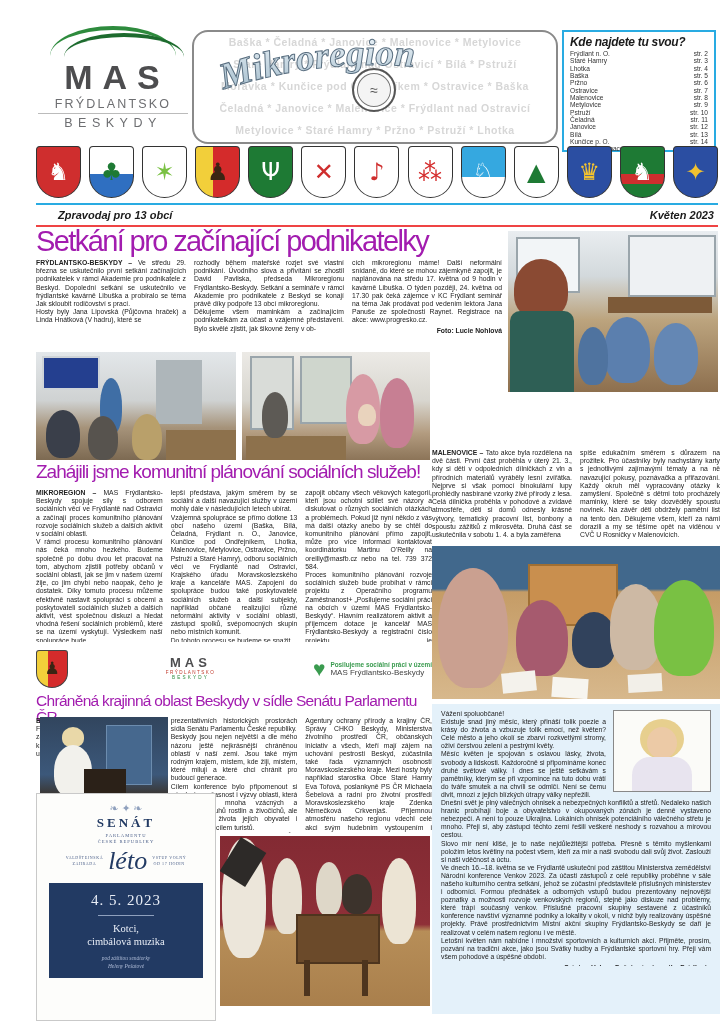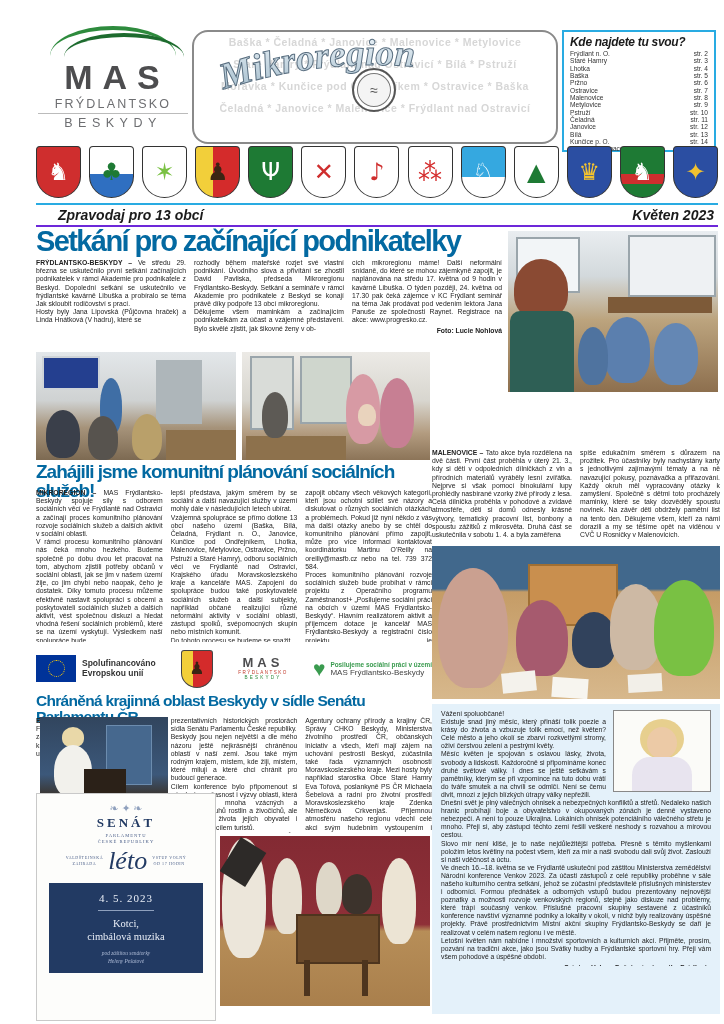--- a/index.html
+++ b/index.html
@@ -34,27 +34,27 @@
   .toc-row{display:flex;justify-content:space-between;font-size:6.6px;line-height:7.35px;color:#333;cursor:pointer;}
 
   
   .crest-row{left:36px;top:146px;width:682px;height:54px;display:flex;justify-content:space-between;}
   .shield{width:45px;height:52px;border:1.5px solid #333;box-sizing:border-box;
           border-radius:4px 4px 50% 50%/4px 4px 42% 42%;display:flex;align-items:center;justify-content:center;
           font-family:"DejaVu Sans",sans-serif;}
   .shield span{font-size:24px;line-height:1;}
 
   
-  .dateline{left:36px;top:203px;width:682px;height:24px;border-top:2px solid #29abe2;border-bottom:2px solid #6d28d9;
+  .dateline{left:36px;top:203px;width:682px;height:24px;border-top:2px solid #29abe2;border-bottom:2px solid #ef4444;
             display:flex;align-items:center;justify-content:space-between;box-sizing:border-box;
-            font-size:14px;font-weight:bold;font-style:italic;}
+            font-size:11px;font-weight:bold;font-style:italic;}
   .dateline .l{margin-left:22px;} .dateline .r{margin-right:4px;}
 
   
-  .headline{font-weight:bold;color:#0369a1;line-height:1.0;}
+  .headline{font-weight:normal;color:#a21caf;line-height:1.0;}
   .h-a1{left:36px;top:227px;width:488px;font-size:29px;letter-spacing:-1.6px;}
   .h-a2{left:428px;top:397px;width:292px;font-size:19.5px;letter-spacing:-.8px;text-align:center;line-height:1.12;}
   .h-a3{left:36px;top:462px;width:396px;font-size:19px;letter-spacing:-1px;}
   .h-a4{left:36px;top:693px;width:396px;font-size:15.5px;letter-spacing:-.7px;}
 
   .cols{display:flex;gap:8px;overflow:hidden;}
   .col{overflow:hidden;text-align:justify;font-size:6.8px;line-height:8.2px;color:#222;}
   .prelines{white-space:pre-line;}
   .place{font-weight:bold;}
   .credit{font-weight:bold;text-align:right;margin-top:2px;}
@@ -114,21 +114,21 @@
   .poster{left:36px;top:793px;width:180px;height:228px;border:1px solid #c9c9c9;background:#fdfdfb;
           box-sizing:border-box;text-align:center;font-family:"Liberation Serif","DejaVu Serif",serif;color:#223a63;}
   .po-orn{font-size:11px;color:#8fa0bd;margin-top:8px;}
   .po-senat{font-size:13px;font-weight:bold;letter-spacing:3px;}
   .po-sub{font-size:4.6px;letter-spacing:1px;color:#4c608a;white-space:pre-line;line-height:1.4;margin-top:2px;}
   .po-t1{font-size:23px;font-style:italic;letter-spacing:-.5px;margin-top:4px;line-height:.95;}
   .po-t2row{display:flex;align-items:center;justify-content:center;gap:5px;}
   .po-small{font-size:4px;letter-spacing:.6px;color:#4c608a;white-space:pre-line;line-height:1.5;}
   .po-t2{font-size:26px;font-style:italic;}
   .po-box{margin:7px 12px 0 12px;background:#223a63;color:#e8edf6;padding:9px 6px 8px 6px;}
-  .po-date{font-size:11px;letter-spacing:1px;}
+  .po-date{font-size:15px;letter-spacing:1px;}
   .po-hr{width:56px;height:1px;background:#8fa0bd;margin:6px auto;}
   .po-event{font-size:10.5px;line-height:1.25;white-space:pre-line;}
   .po-patron{font-size:5.4px;font-style:italic;color:#aebbd6;margin-top:6px;white-space:pre-line;line-height:1.5;}
 </style>
 </head>
 <body>
 
 <div class="page">
 
   <div class="abs mas-logo">
@@ -139,20 +139,21 @@
     <div class="mas-word">MAS</div>
     <div class="mas-l2">FRÝDLANTSKO</div>
     <div class="mas-l3">BESKYDY</div>
   </div>
 
   <div class="abs masthead">
     <div class="mast-names" style="top:4px">Baška * Čeladná * Janovice * Malenovice * Metylovice</div>
     <div class="mast-names" style="top:26px">Staré Hamry * Frýdlant nad Ostravicí * Bílá * Pstruží</div>
     <div class="mast-names" style="top:48px">Morávka * Kunčice pod Ondřejníkem * Ostravice * Baška</div>
     <div class="mast-names" style="top:70px">Čeladná * Janovice * Malenovice * Frýdlant nad Ostravicí</div>
+    <div class="mast-names" style="top:92px">Metylovice * Staré Hamry * Pržno * Pstruží * Lhotka</div>
     <svg class="mast-arc-svg" width="344" height="66" viewBox="0 0 344 66">
       <defs>
         <path id="arcp" d="M 14 58 Q 172 4 330 58" fill="none"></path>
         <linearGradient id="mg" x1="0" y1="0" x2="0" y2="1">
           <stop offset="0" stop-color="#eef5fa"></stop>
             <stop offset="1" stop-color="#9db7c7"></stop>
         </linearGradient>
       </defs>
       <text font-family="Liberation Serif, DejaVu Serif, serif" font-size="37" font-weight="bold" font-style="italic" fill="url(#mg)" stroke="#5a6f80" stroke-width="1">
         <textPath href="#arcp" startOffset="8">Mikroregion</textPath>
@@ -320,27 +321,20 @@
     <div class="col"><b class="place">MIKROREGION – </b><span class="prelines">MAS Frýdlantsko-Beskydy spojuje síly s odborem sociálních věcí ve Frýdlantě nad Ostravicí a začínají proces komunitního plánování rozvoje sociálních služeb a dalších aktivit v sociální oblasti.
 V rámci procesu komunitního plánování nás čeká mnoho hezkého. Budeme společně po dobu dvou let pracovat na tom, abychom zjistili potřeby občanů v sociální oblasti, jak se jim v našem území žije, co jim chybí nebo naopak, čeho je dostatek. Díky tomuto procesu můžeme efektivně nastavit spolupráci s obcemi a poskytovateli sociálních služeb a dalších aktivit, vést společnou diskuzi a hledat vhodná řešení sociálních problémů, které se na území vyskytují. Výsledkem naší spolupráce bude</span></div>
     <div class="col"><span class="prelines">lepší představa, jakým směrem by se sociální a další navazující služby v území mohly dále v následujících letech ubírat.
 Vzájemná spolupráce se přímo dotkne 13 obcí našeho území (Baška, Bílá, Čeladná, Frýdlant n. O., Janovice, Kunčice pod Ondřejníkem, Lhotka, Malenovice, Metylovice, Ostravice, Pržno, Pstruží a Staré Hamry), odboru sociálních věcí ve Frýdlantě nad Ostravicí, Krajského úřadu Moravskoslezského kraje a kanceláře MAS. Zapojeni do spolupráce budou také poskytovatelé sociálních služeb a další subjekty, například občané realizující různé neformální aktivity v sociální oblasti, zástupci spolků, svépomocných skupin nebo místních komunit.
 Do tohoto procesu se budeme se snažit</span></div>
     <div class="col"><span class="prelines">zapojit občany všech věkových kategorií, kteří jsou ochotni sdílet své názory a diskutovat o různých sociálních otázkách a problémech. Pokud již nyní někdo z vás má další otázky anebo by se chtěl do komunitního plánování přímo zapojit, může pro více informací kontaktovat koordinátorku Martinu O'Reilly na oreilly@masfb.cz nebo na tel. 739 372 584.
 Proces komunitního plánování rozvoje sociálních služeb bude probíhat v rámci projektu z Operačního programu Zaměstnanost+ „Posilujeme sociální práci na obcích v území MAS Frýdlantsko-Beskydy“. Hlavním realizátorem aktivit a příjemcem dotace je kancelář MAS Frýdlantsko-Beskydy a registrační číslo projektu je CZ.03.02.01/00/22_008/0000068.</span></div>
   </div>
 
   <div class="abs logos">
-    <div class="eu">
-      <div class="eu-flag">
-          <div class="eu-stars"></div>
-        </div>
-      <div class="eu-txt prelines">Spolufinancováno
-Evropskou unií</div>
-    </div>
     <div class="mini-crest">♟</div>
     <div class="mini-mas">
       <div class="m1">MAS</div>
       <div class="m2">FRÝDLANTSKO</div>
       <div class="m3">BESKYDY</div>
     </div>
     <div class="soc">
       <span class="heart">♥</span>
       <div class="soc-txt">
         <div class="s1">Posilujeme sociální práci v území</div>

